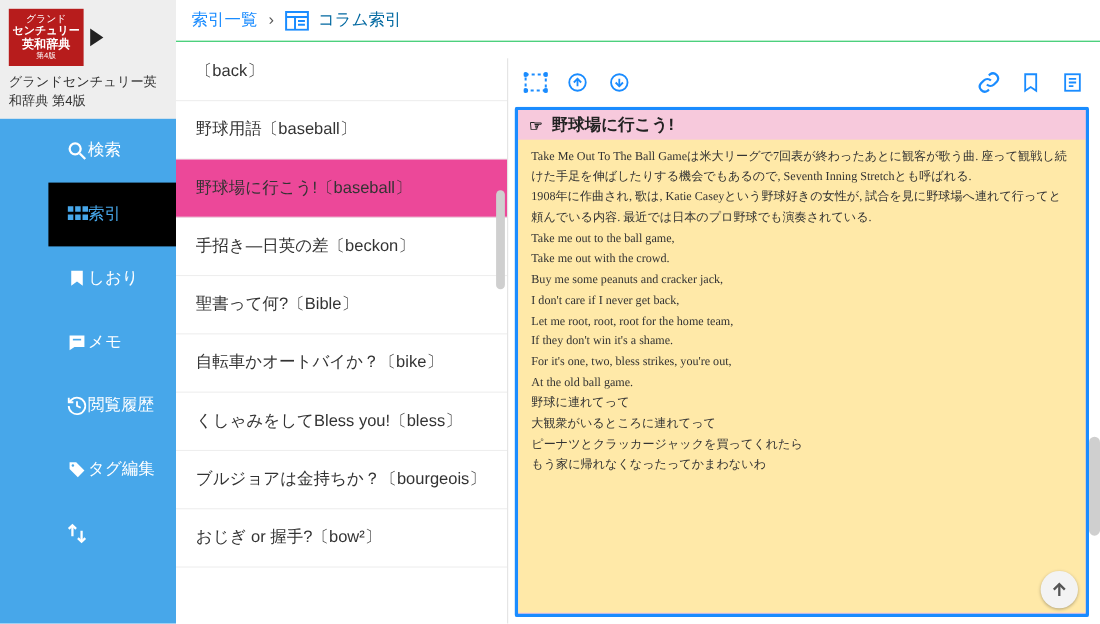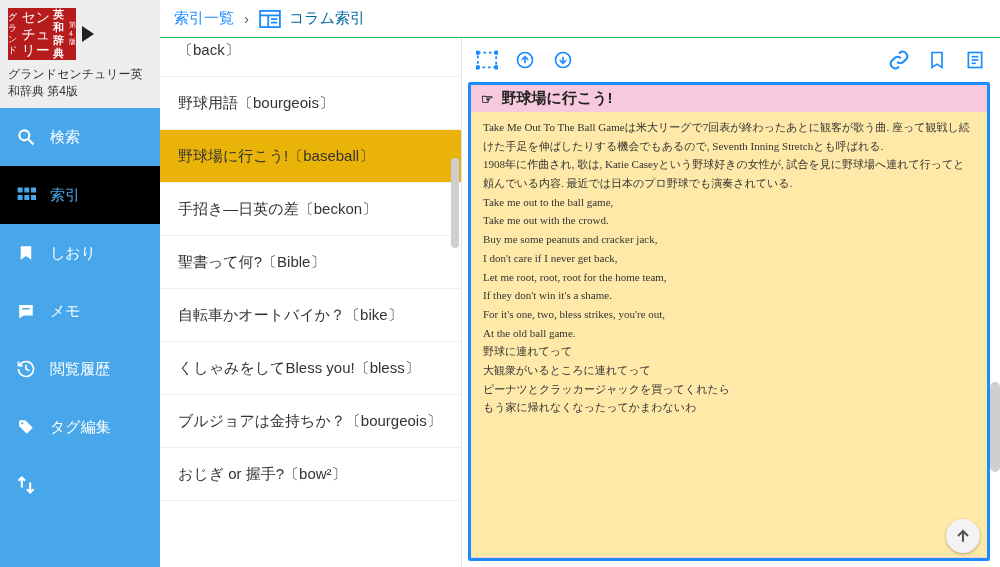--- a/index.html
+++ b/index.html
@@ -3,45 +3,45 @@
 <meta charset="utf-8">
 <style>
 * { margin:0; padding:0; box-sizing:border-box; }
 body { font-family:"Hiragino Sans","Meiryo",sans-serif; font-size:14px; color:#333; overflow:hidden; width:1000px; height:567px; background:#fff; }
 .app { display:flex; width:1000px; height:567px; }
 
 
 .sidebar { width:160px; background:#47a7ea; display:flex; flex-direction:column; flex-shrink:0; }
 .dict-header { background:#eeeeee; padding:8px; display:flex; flex-direction:column; align-items:flex-start; }
 .dict-row { display:flex; align-items:center; gap:6px; }
-.dict-cover { width:68px; height:52px; background:#b71c1c; color:#fff; font-size:9px; display:flex; flex-direction:row; align-items:center; justify-content:center; line-height:1.2; position:relative; }
-.dict-cover .l1{font-size:9px;} .dict-cover .l2{font-size:14px;} .dict-cover .l3{font-size:11px;font-weight:bold;} .dict-cover .l4{font-size:7px;}
+.dict-cover { width:68px; height:52px; background:#b71c1c; color:#fff; font-size:9px; display:flex; flex-direction:column; align-items:center; justify-content:center; line-height:1.2; position:relative; }
+.dict-cover .l1{font-size:9px;} .dict-cover .l2{font-size:10px;font-weight:bold;} .dict-cover .l3{font-size:11px;font-weight:bold;} .dict-cover .l4{font-size:7px;}
 .play-tri { width:0; height:0; border-left:12px solid #222; border-top:8px solid transparent; border-bottom:8px solid transparent; }
 .dict-title { font-size:12px; color:#333; margin-top:6px; line-height:1.4; }
 
 .nav { list-style:none; flex:1; }
-.nav li { display:flex; align-items:center; gap:14px; padding:0 16px; height:58px; color:#fff; font-size:15px; cursor:pointer; }
+.nav li { display:flex; align-items:center; padding:0 16px; height:58px; color:#fff; font-size:15px; cursor:pointer;margin-left:44px; }
 .nav li.active { background:#000000; color:#47a7ea; }
 .nav li .icon { width:20px; height:20px; flex-shrink:0; display:flex; align-items:center; justify-content:center; }
 .nav li .label { flex:1; font-size:15px; line-height:1.2; }
 
 
 .main { flex:1; display:flex; flex-direction:column; min-width:0; }
 .breadcrumb { height:38px; border-bottom:1px solid #22c55e; display:flex; align-items:center; gap:10px; padding:0 14px; font-size:15px; }
 .breadcrumb .crumb { color:#1a8cff; cursor:pointer; }
 .breadcrumb .sep { color:#555; }
 .breadcrumb .ic { width:20px; height:18px; }
 
-.content { flex:1; display:flex; min-height:0; }
+.content { flex:1; display:flex; min-height:0;margin-top:15px; }
 
 
 .index-pane { width:302px; border-right:1px solid #e3e3e3; position:relative; overflow:hidden; }
 .index-list { list-style:none; height:100%; overflow-y:auto; }
 .index-list li { padding:14px 18px; border-bottom:1px solid #eee; font-size:15px; line-height:1.6; cursor:pointer; }
-.index-list li.selected { background:#eab308; }
+.index-list li.selected { background:#ec4899; }
 .index-list li.cut { padding-top:0; }
 .idx-scroll { position:absolute; right:2px; top:120px; width:8px; height:90px; background:#cfcfcf; border-radius:4px; }
 
 
 .article-pane { flex:1; display:flex; flex-direction:column; min-width:0; }
 .toolbar { height:44px; display:flex; align-items:center; padding:0 14px; gap:16px; }
 .toolbar .spacer { flex:1; }
 .tbtn { width:22px; height:22px; color:#1a8cff; cursor:pointer; display:flex; align-items:center; justify-content:center; }
 
 .article-wrap { flex:1; padding:0 10px 6px 6px; position:relative; overflow:hidden; }
@@ -159,21 +159,21 @@
           </svg>
         </span>
       <span style="color:#0369a1;">コラム索引</span>
     </div>
 
     <div class="content">
 
       <div class="index-pane">
         <ul class="index-list" id="index-list">
             <li class="cut">〔back〕</li>
-            <li>野球用語〔bourgeois〕</li>
+            <li>野球用語〔baseball〕</li>
             <li class="selected">野球場に行こう!〔baseball〕</li>
             <li>手招き—日英の差〔beckon〕</li>
             <li>聖書って何?〔Bible〕</li>
             <li>自転車かオートバイか？〔bike〕</li>
             <li>くしゃみをしてBless you!〔bless〕</li>
             <li>ブルジョアは金持ちか？〔bourgeois〕</li>
             <li>おじぎ or 握手?〔bow²〕</li>
           </ul>
         <div class="idx-scroll"></div>
       </div>

